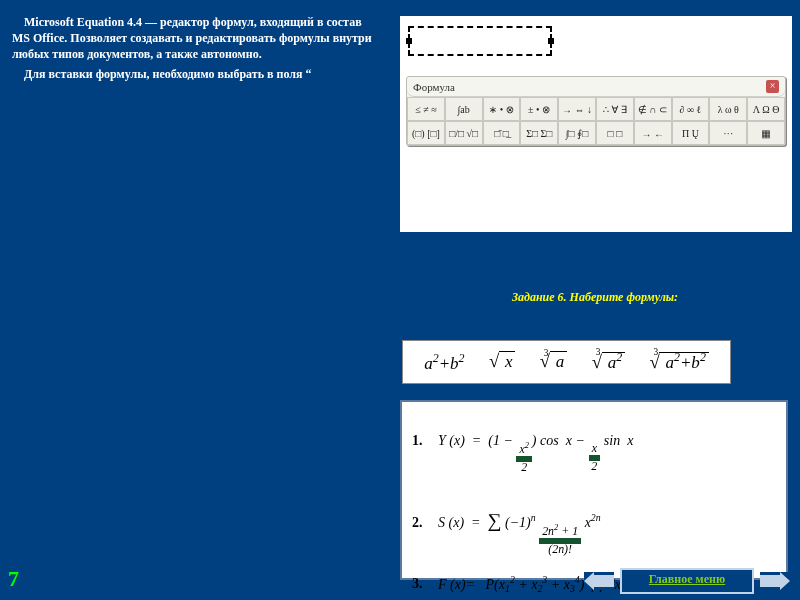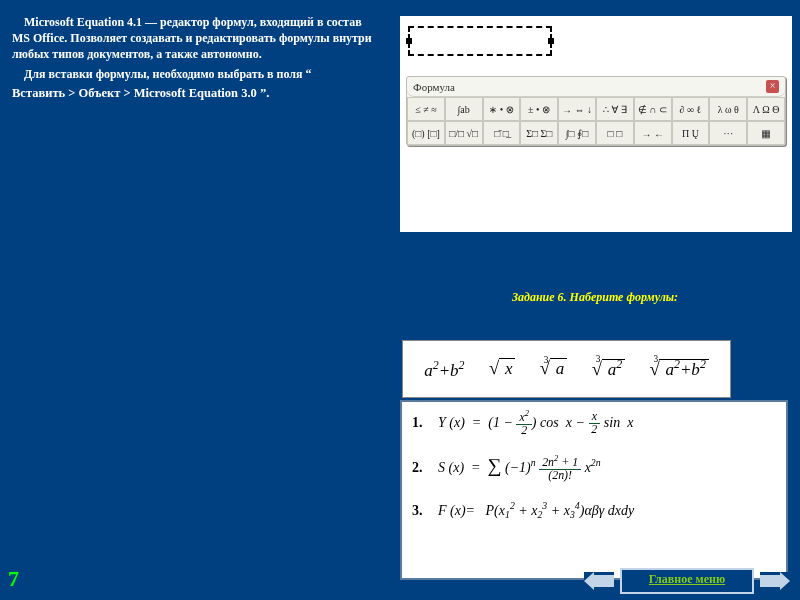--- a/index.html
+++ b/index.html
@@ -114,21 +114,21 @@
     height: 42px;
     background: #fff;
     border: 1px solid #888;
     color: #000;
     font-family: 'Times New Roman', serif;
     font-size: 17px;
     font-style: italic;
     display: flex;
     align-items: center;
     justify-content: space-around;
-    padding: 7px 6px;
+    padding: 0 6px;
   }
   .formula-box-2 {
     position: absolute;
     left: 400px;
     top: 400px;
     width: 388px;
     height: 180px;
     background: #fff;
     color: #000;
     font-family: 'Times New Roman', serif;
@@ -144,21 +144,21 @@
     font-style: italic;
   }
   .frow .num {
     font-weight: bold;
     font-style: normal;
     width: 26px;
   }
   sup { font-size: 0.7em; }
   sub { font-size: 0.7em; }
   .frac { display:inline-flex; flex-direction:column; align-items:center; vertical-align:middle; font-size:0.85em; line-height:1; font-style:italic;}
-  .frac .t { border-bottom:1px solid #14532d; padding:0 3px;}
+  .frac .t { border-bottom:6px solid #14532d; padding:0 3px;margin-top:32px;}
   .frac .b { padding:0 3px;}
   .root { display:inline-block; position:relative; padding-left:4px;}
   .root .deg { position:absolute; left:-2px; top:-4px; font-size:0.55em; font-style:normal;}
   .root .bar { border-top:1px solid #000; padding:0 3px 0 6px; position:relative;}
   .root .tick { position:absolute; left:-6px; bottom:0; font-style:normal; font-size:1.1em;}
   .page-num {
     position: absolute;
     left: 8px;
     bottom: 8px;
     color: #00ff00;
@@ -191,23 +191,22 @@
     text-align: center;
     line-height: 18px;
     font-family: Georgia, serif;
     text-decoration: underline;
   }
 </style>
 </head>
 <body>
 
 <div class="left-col">
-  <p class="indent">Microsoft Equation 4.1 — редактор формул, входящий в состав MS Office.  Позволяет создавать и редактировать формулы внутри любых типов документов, а также автономно.</p>
+  <p class="indent">Microsoft Equation 4.4 — редактор формул, входящий в состав MS Office.  Позволяет создавать и редактировать формулы внутри любых типов документов, а также автономно.</p>
   <p class="indent">Для вставки формулы, необходимо выбрать в поля  “</p>
-  <p class="menu-line">Вставить &gt; Объект &gt; Microsoft Equation 3.0  ”.</p>
 </div>
 
 <div class="right-top">
   <div class="edit-box"></div>
   <div class="toolbar">
     <div class="tb-title">
       <span>Формула</span>
       <span class="tb-close">×</span>
     </div>
     <div class="tb-grid" id="tb-grid">

